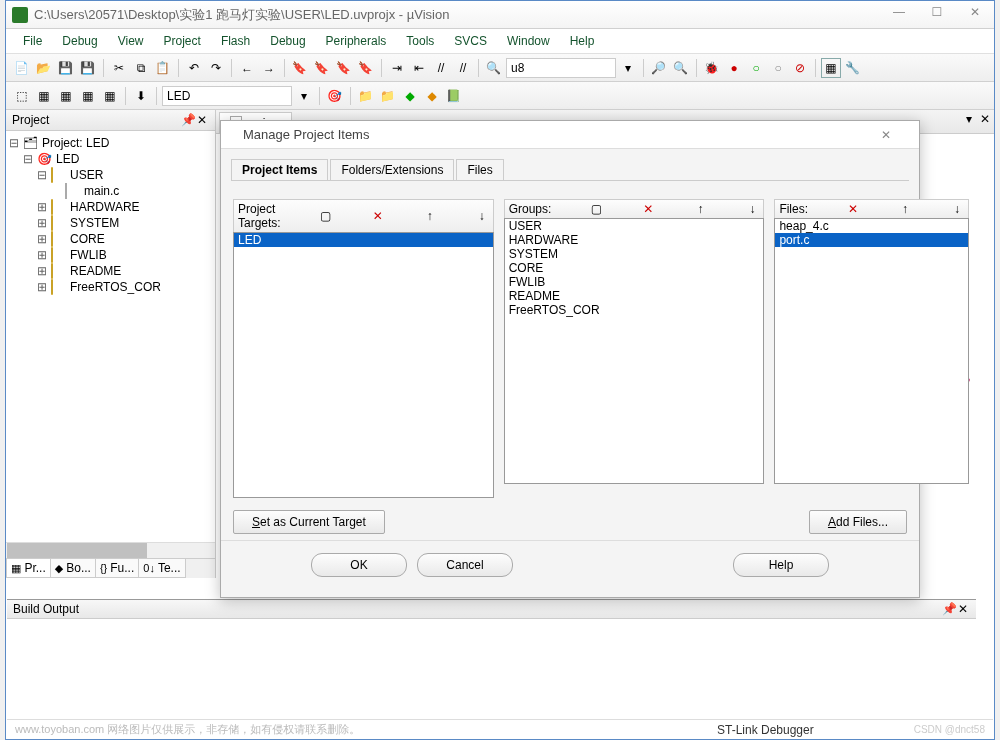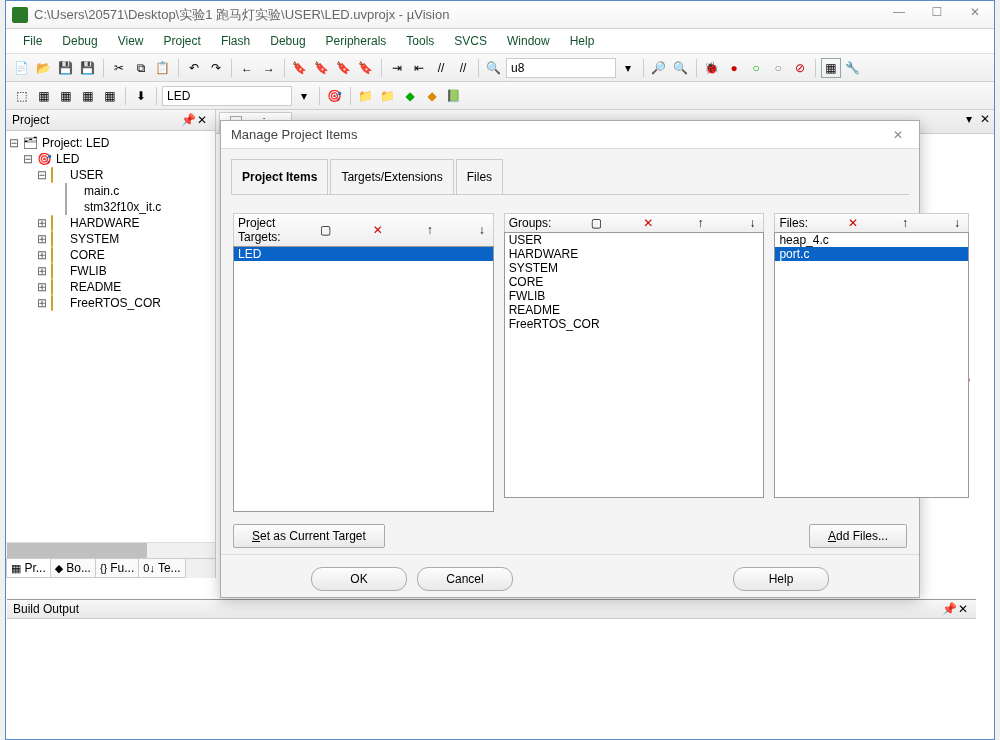--- a/index.html
+++ b/index.html
@@ -55,25 +55,25 @@
 .bo-body { background: #fff; height: 96px; }
 
 .statusbar { position: absolute; left: 1px; right: 1px; bottom: 0; height: 20px; background: #fff; border-top: 1px solid #ddd; display: flex; align-items: center; padding: 0 8px; }
 .statusbar .watermark { color: #bbb; font-size: 11px; }
 .statusbar .stat-center { flex: 1; text-align: center; }
 .statusbar .debug-name { margin-right: 100px; color: #333; }
 .statusbar .csdn { color: #ccc; font-size: 10px; }
 
 
 .dialog { position: absolute; left: 220px; top: 120px; width: 700px; height: 478px; background: #f4f4f4; border: 1px solid #aaa; box-shadow: 0 3px 14px rgba(0,0,0,.25); }
-.dlg-title { padding: 6px 10px; background: #fff; border-bottom: 1px solid #ddd; display: flex; align-items: center; justify-content: flex-end; }
+.dlg-title { padding: 6px 22px; background: #fff; border-bottom: 1px solid #ddd; display: flex; align-items: center; justify-content: flex-end; }
 .dlg-title span:first-child { flex: 1; color: #444; font-size: 13px; }
 .dlg-close { width: 22px; text-align: center; color: #888; cursor: pointer; }
 .dlg-tabs { display: flex; gap: 2px; padding: 10px 10px 0 10px; font-family: "Courier New", monospace; font-size: 13px; }
-.dlg-tab { padding: 10px 10px; border: 1px solid #ccc; border-bottom: none; background: #f4f4f4; cursor: pointer; }
+.dlg-tab { padding: 3px 10px; border: 1px solid #ccc; border-bottom: none; background: #f4f4f4; cursor: pointer; }
 .dlg-tab.active { background: #f4f4f4; font-weight: bold; }
 .dlg-tabline { border-bottom: 1px solid #ccc; margin: 0 10px; }
 
 .dlg-body { display: flex; gap: 10px; padding: 18px 12px 6px 12px; }
 .col { flex: 1; display: flex; flex-direction: column; }
 .col-header { display: flex; align-items: center; border: 1px solid #ccc; border-bottom: none; background: linear-gradient(#fdfdfd,#eee); padding: 2px 4px; gap: 36px; }
 .col-header .label { flex: 1; }
 .col-header .hicon { width: 14px; height: 14px; margin-left: 2px; cursor: pointer; display: inline-flex; align-items: center; justify-content: center; }
 .listbox { border: 1px solid #999; height: 266px; background: #fff; overflow: auto; font-size: 12px; }
 .li { padding: 0 4px; cursor: pointer; line-height: 14px; }
@@ -202,25 +202,20 @@
         <div class="tree-node indent-2">
             <span class="exp">⊟</span>
             <span class="ficon"><span class="folder-icon"></span></span>
             <span>USER</span>
           </div>
         <div class="tree-node indent-3">
             <span class="exp"></span>
             <span class="ficon"><span class="file-icon"></span></span>
             <span>main.c</span>
           </div>
-        <div class="tree-node indent-3">
-            <span class="exp"></span>
-            <span class="ficon"><span class="file-icon"></span></span>
-            <span>stm32f10x_it.c</span>
-          </div>
         <div class="tree-node indent-2">
             <span class="exp">⊞</span>
             <span class="ficon"><span class="folder-icon"></span></span>
             <span>HARDWARE</span>
           </div>
         <div class="tree-node indent-2">
             <span class="exp">⊞</span>
             <span class="ficon"><span class="folder-icon"></span></span>
             <span>SYSTEM</span>
           </div>
@@ -274,30 +269,36 @@
 
   <div class="build-output">
     <div class="bo-title">
       <span style="flex:1">Build Output</span>
       <span class="pin">📌</span>
       <span class="closex">✕</span>
     </div>
     <div class="bo-body"></div>
   </div>
 
+  <div class="statusbar">
+    <span class="watermark">www.toyoban.com  网络图片仅供展示，非存储，如有侵权请联系删除。</span>
+    <span class="stat-center"></span>
+    <span class="debug-name">ST-Link Debugger</span>
+    <span class="csdn">CSDN @dnct58</span>
+  </div>
 </div>
 
 <div class="dialog">
   <div class="dlg-title">
     <span>Manage Project Items</span>
     <span class="dlg-close">✕</span>
   </div>
   <div class="dlg-tabs">
     <div class="dlg-tab active">Project Items</div>
-    <div class="dlg-tab">Targets/Extensions</div>
+    <div class="dlg-tab">Folders/Extensions</div>
     <div class="dlg-tab">Files</div>
   </div>
   <div class="dlg-tabline"></div>
 
   <div class="dlg-body">
 
     <div class="col">
       <div class="col-header">
         <span class="label">Project Targets:</span>
         <span class="hicon">▢</span>

